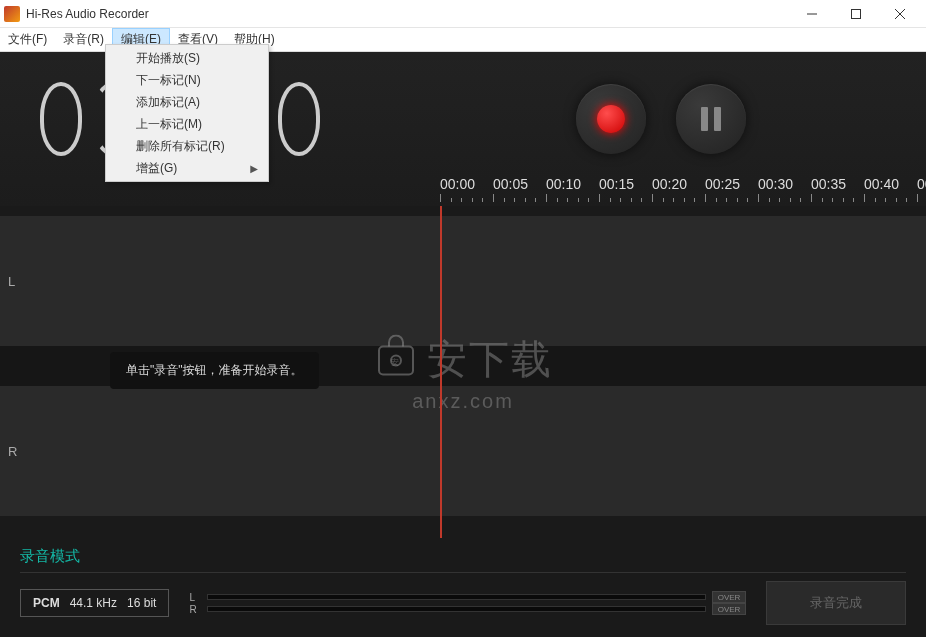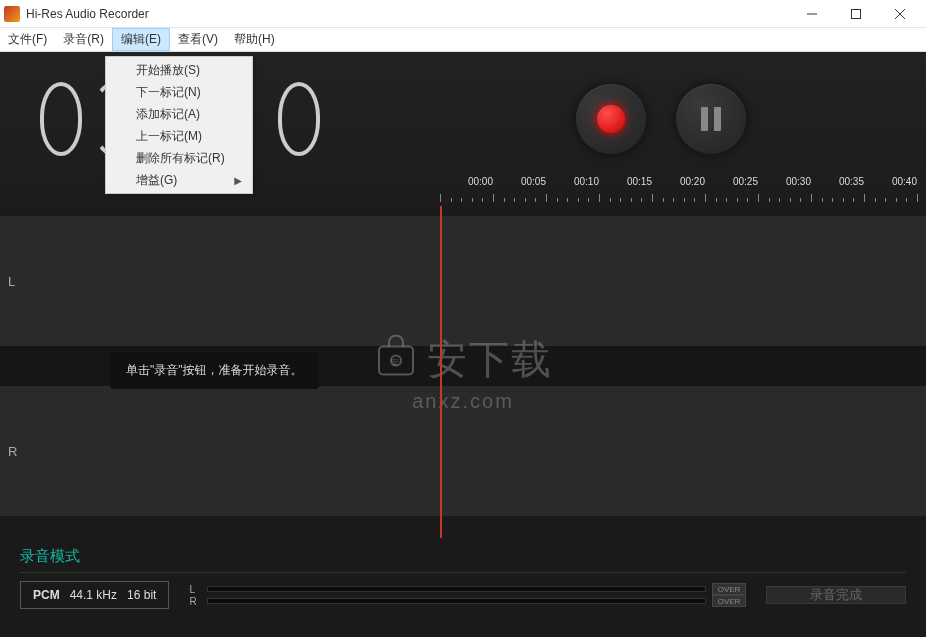--- a/index.html
+++ b/index.html
@@ -12,21 +12,21 @@
 .win-controls { display: flex; }
 .win-btn { width: 44px; height: 28px; display: flex; align-items: center; justify-content: center; font-size: 13px; color: #333; }
 .win-btn svg { width: 10px; height: 10px; }
 
 
 .menubar { height: 24px; background: #fff; display: flex; align-items: stretch; font-size: 12px; border-bottom: 1px solid #ddd; position: relative; }
 .menu-item { padding: 0 8px; display: flex; align-items: center; color: #333; cursor: pointer; }
 .menu-item.active { background: #cce8ff; border: 1px solid #99d1ff; }
 
 
-.dropdown { position: absolute; top: 56px; left: 105px; width: 148px; background: #f0f0f0; border: 1px solid #ccc; box-shadow: 2px 2px 4px rgba(0,0,0,0.2); z-index: 200; padding: 2px; }
+.dropdown { position: absolute; top: 44px; left: 105px; width: 164px; background: #f0f0f0; border: 1px solid #ccc; box-shadow: 2px 2px 4px rgba(0,0,0,0.2); z-index: 200; padding: 2px; }
 .dropdown-item { height: 22px; display: flex; align-items: center; padding-left: 28px; font-size: 12px; color: #333; cursor: pointer; position: relative; }
 .dropdown-item .sub-arrow { position: absolute; right: 8px; font-size: 10px; color: #555; }
 
 
 .app-body { height: calc(637px - 52px); background: #1a1a1a; position: relative; overflow: hidden; }
 
 
 .top-section { height: 154px; background: linear-gradient(#222,#1c1c1c); position: relative; }
 .counter { position: absolute; left: 40px; top: 30px; display: flex; gap: 10px; }
 .digit-zero { width: 42px; height: 74px; border: 4px solid #ccc; border-radius: 22px / 36px; }
@@ -34,21 +34,21 @@
 .transport { position: absolute; right: 180px; top: 32px; display: flex; gap: 30px; }
 .circ-btn { width: 70px; height: 70px; border-radius: 50%; background: radial-gradient(circle at 35% 30%, #3a3a3a, #222); box-shadow: 0 0 12px rgba(0,0,0,0.6), inset 0 1px 1px rgba(255,255,255,0.08); display: flex; align-items: center; justify-content: center; cursor: pointer; }
 .rec-dot { width: 28px; height: 28px; border-radius: 50%; background: radial-gradient(circle at 35% 30%, #ff4d4d, #cc0000); box-shadow: 0 0 10px #ff0000; }
 .pause-bars { display: flex; gap: 6px; }
 .pause-bars span { width: 7px; height: 24px; background: #888; border-radius: 1px; }
 
 
 .ruler { position: absolute; bottom: 4px; left: 440px; right: 0; height: 26px; }
 .ruler-ticks { position: absolute; bottom: 0; left: 0; right: 0; height: 10px; }
 .ruler-labels { position: absolute; top: 0; left: 0; right: 0; display: flex; }
-.ruler-label { font-size: 10px; color: #ddd; width: 53px; text-align: right; flex-shrink: 0; }
+.ruler-label { font-size: 14px; color: #ddd; width: 53px; text-align: left; flex-shrink: 0; }
 
 
 .wave-area { position: relative; height: 332px; }
 .channel { position: absolute; left: 0; right: 0; height: 130px; background: #2a2a2a; }
 .channel.L { top: 10px; }
 .channel.R { top: 180px; }
 .ch-label { position: absolute; left: 8px; top: 50%; transform: translateY(-50%); color: #aaa; font-size: 13px; }
 .center-gap { position: absolute; top: 140px; left: 0; right: 0; height: 40px; background: #161616; }
 .playhead { position: absolute; top: 0; bottom: 0; left: 440px; width: 2px; background: #c0392b; z-index: 10; }
 
@@ -66,21 +66,21 @@
 .mode-label { color: #14b8a6; font-size: 15px; margin-bottom: 8px; border-bottom: 1px solid #333; padding-bottom: 6px; }
 .bottom-row { display: flex; align-items: center; gap: 20px; }
 .mode-box { border: 1px solid #555; padding: 6px 12px; color: #ddd; font-size: 12px; display: flex; gap: 10px; align-items: center; }
 .mode-box .pcm { font-weight: bold; }
 .meters { flex: 1; }
 .meter-row { display: flex; align-items: center; gap: 6px; font-size: 10px; color: #888; }
 .meter-row .ch { width: 12px; color: #aaa; }
 .meter-bar { flex: 1; height: 6px; background: #0a0a0a; border: 1px solid #333; position: relative; }
 .meter-scale { display: flex; justify-content: space-between; font-size: 9px; color: #666; padding: 0 2px; margin: 1px 0; }
 .over-box { width: 34px; height: 12px; background: #333; color: #888; font-size: 8px; display: flex; align-items: center; justify-content: center; border: 1px solid #444; }
-.finish-btn { width: 140px; height: 18px; background: #2a2a2a; border: 1px solid #3a3a3a; color: #666; font-size: 13px; display: flex; align-items: center; justify-content: center; cursor: pointer; }
+.finish-btn { width: 140px; height: 44px; background: #2a2a2a; border: 1px solid #3a3a3a; color: #666; font-size: 13px; display: flex; align-items: center; justify-content: center; cursor: pointer; }
 
 
 .tick { position: absolute; bottom: 0; width: 1px; background: #888; }
 .tick.major { height: 8px; }
 .tick.minor { height: 4px; }
 </style>
 </head>
 <body>
 
 <div class="titlebar">

